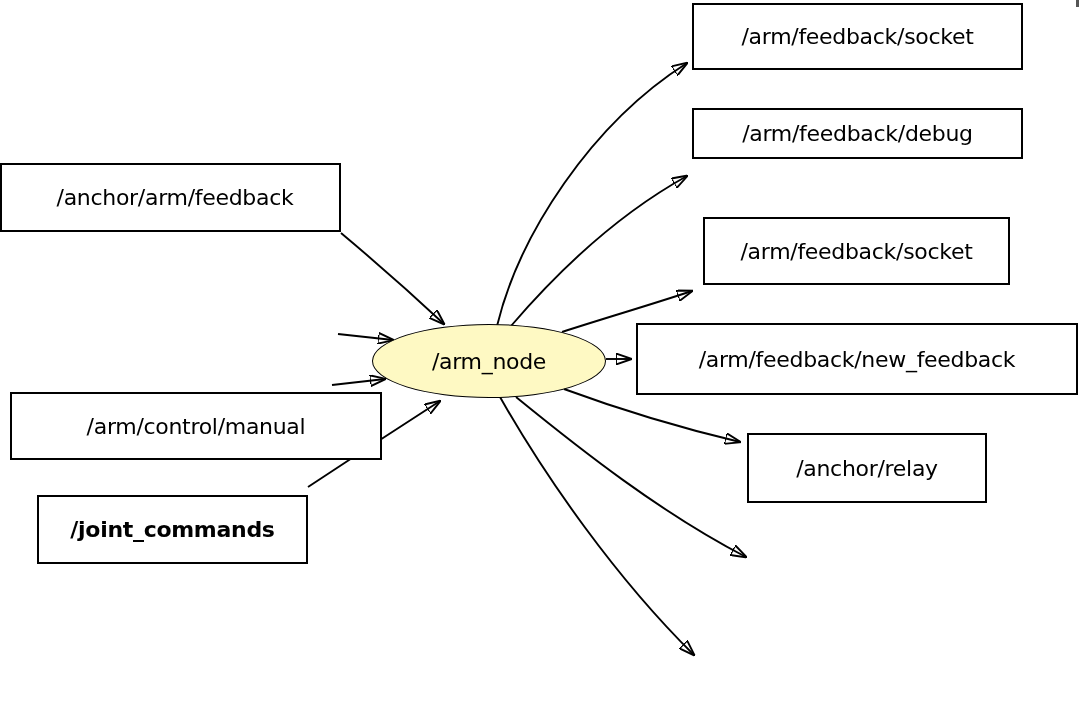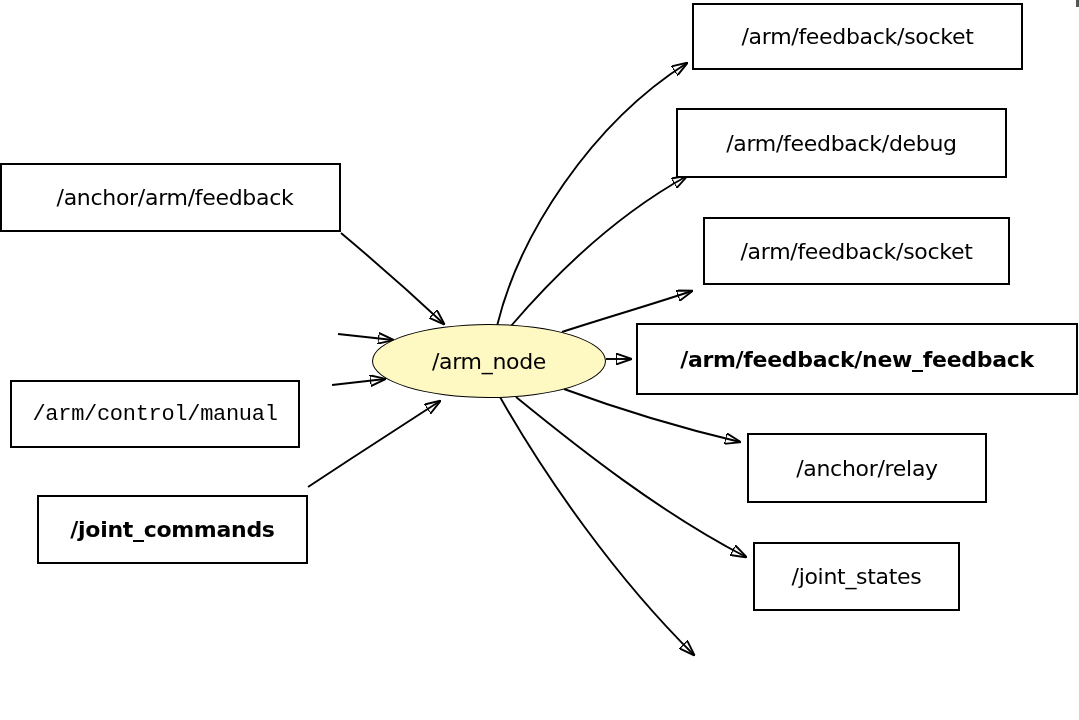--- a/index.html
+++ b/index.html
@@ -80,27 +80,26 @@
     <path d="M497,326 C519,235 591,124 687,63" marker-end="url(#arrow)"></path>
     <path d="M511,326 C553,277 613,217 687,176" marker-end="url(#arrow)"></path>
     <path d="M562,332 C605,318 650,305 692,291" marker-end="url(#arrow)"></path>
     <path d="M606,359 C614,359 623,359 631,359" marker-end="url(#arrow)"></path>
     <path d="M564,389 C621,410 681,428 740,442" marker-end="url(#arrow)"></path>
     <path d="M516,397 C581,450 661,513 746,557" marker-end="url(#arrow)"></path>
     <path d="M500,397 C546,478 616,578 694,655" marker-end="url(#arrow)"></path>
   </svg>
 
   <div class="node-box" style="left:0px; top:163px; width:341px; height:69px;padding-left:9px;">/anchor/arm/feedback</div>
-  <div class="node-box" style="left:10px; top:380px; width:290px; height:68px;font-family:Liberation Mono, monospace;">/arm/control/manual</div>
+  <div class="node-box" style="left:10px; top:392px; width:372px; height:68px;">/arm/control/manual</div>
   <div class="node-box" style="left:37px; top:495px; width:271px; height:69px;font-weight:bold;">/joint_commands</div>
 
   <div class="node-ellipse" style="left:372px; top:324px; width:234px; height:74px;">/arm_node</div>
 
   <div class="node-box" style="left:692px; top:3px; width:331px; height:67px;">/arm/feedback/socket</div>
-  <div class="node-box" style="left:676px; top:108px; width:331px; height:70px;">/arm/feedback/debug</div>
+  <div class="node-box" style="left:692px; top:108px; width:331px; height:51px;">/arm/feedback/debug</div>
   <div class="node-box" style="left:703px; top:217px; width:307px; height:68px;">/arm/feedback/socket</div>
-  <div class="node-box" style="left:636px; top:323px; width:442px; height:72px;font-weight:bold;">/arm/feedback/new_feedback</div>
+  <div class="node-box" style="left:636px; top:323px; width:442px; height:72px;">/arm/feedback/new_feedback</div>
   <div class="node-box" style="left:747px; top:433px; width:240px; height:70px;">/anchor/relay</div>
-  <div class="node-box" style="left:753px; top:542px; width:207px; height:69px;">/joint_states</div>
 
   <div class="edge-artifact"></div>
 
 </div>
 
 </body></html>

